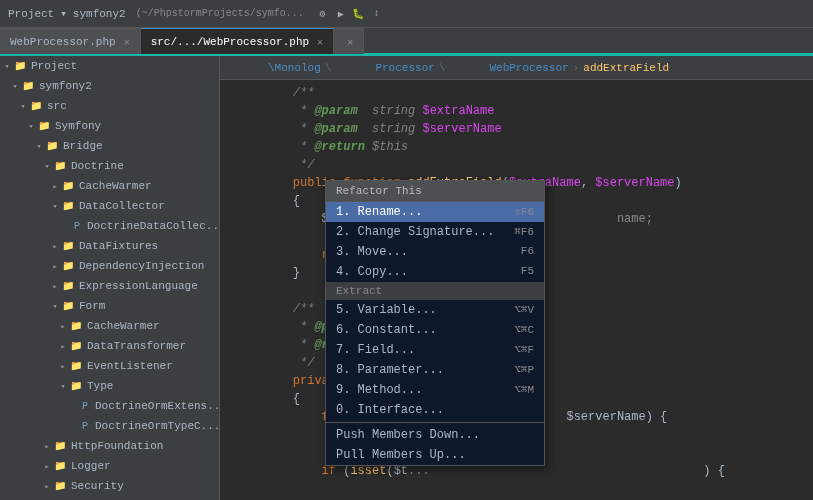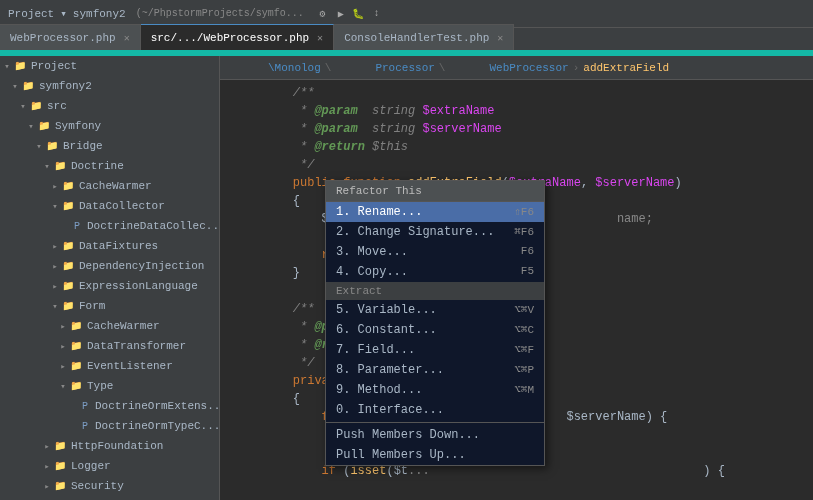--- a/index.html
+++ b/index.html
@@ -47,23 +47,23 @@
       font-size: 10px;
       color: #aaa;
       cursor: pointer;
     }
 
     
     .tab-bar {
       height: 28px;
       background: #3c3f41;
       display: flex;
-      align-items: flex-end;
+      align-items: flex-start;
       padding: 0 0 0 0;
-      border-bottom: 6px solid #14b8a6;
+      border-bottom: 3px solid #14b8a6;
       flex-shrink: 0;
     }
     .tab {
       height: 26px;
       padding: 0 10px;
       display: flex;
       align-items: center;
       gap: 5px;
       font-size: 11px;
       cursor: pointer;
@@ -266,21 +266,20 @@
 <div class="tab-bar">
   <div class="tab">
     <span>WebProcessor.php</span>
     <span class="tab-close">✕</span>
   </div>
   <div class="tab active">
     <span>src/.../WebProcessor.php</span>
     <span class="tab-close">✕</span>
   </div>
   <div class="tab">
-    <span>ConsoleHandlerTest.php</span>
     <span class="tab-close">✕</span>
   </div>
 </div>
 
 <div class="main-area">
 
   <div class="sidebar">
     <div class="tree-item">
       <span class="tree-indent" style="width:0px"></span>
       <span class="tree-arrow">▾</span>

